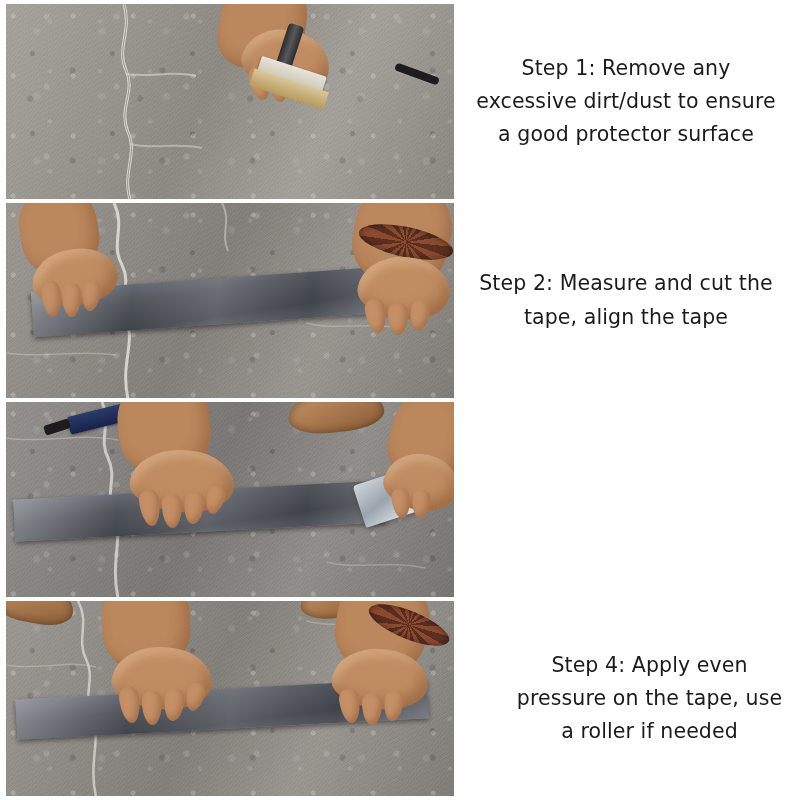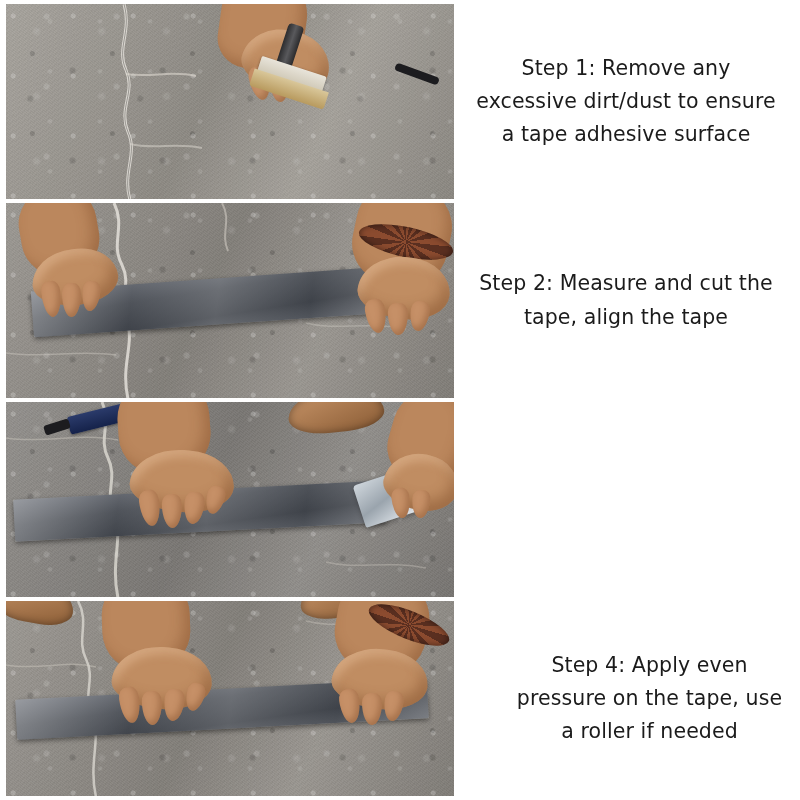--- a/index.html
+++ b/index.html
@@ -196,21 +196,21 @@
       <div class="finger" style="left:264px;top:66px;width:19px;height:32px;transform:rotate(-4deg);"></div>
       <div class="finger" style="left:284px;top:64px;width:18px;height:30px;transform:rotate(6deg);"></div>
 
       <div class="brush-handle" style="left:276px;top:20px;width:16px;height:44px;transform:rotate(18deg);"></div>
       <div class="brush-head" style="left:252px;top:62px;width:68px;height:16px;transform:rotate(18deg);"></div>
       <div class="brush-bristles" style="left:244px;top:76px;width:78px;height:18px;transform:rotate(18deg);"></div>
 
       <div class="small-obj" style="left:388px;top:66px;width:46px;height:8px;transform:rotate(20deg);border-radius:4px;"></div>
     </div>
     <div class="caption">
-      <div class="caption-text">Step 1: Remove any excessive dirt/dust to ensure a tape adhesive surface</div>
+      <div class="caption-text">Step 1: Remove any excessive dirt/dust to ensure a good protector surface</div>
     </div>
   </div>
 
   <div class="gap"></div>
 
   <div class="step-row row-2">
     <div class="photo">
       <div class="concrete"></div>
       <div class="grain"></div>
 

